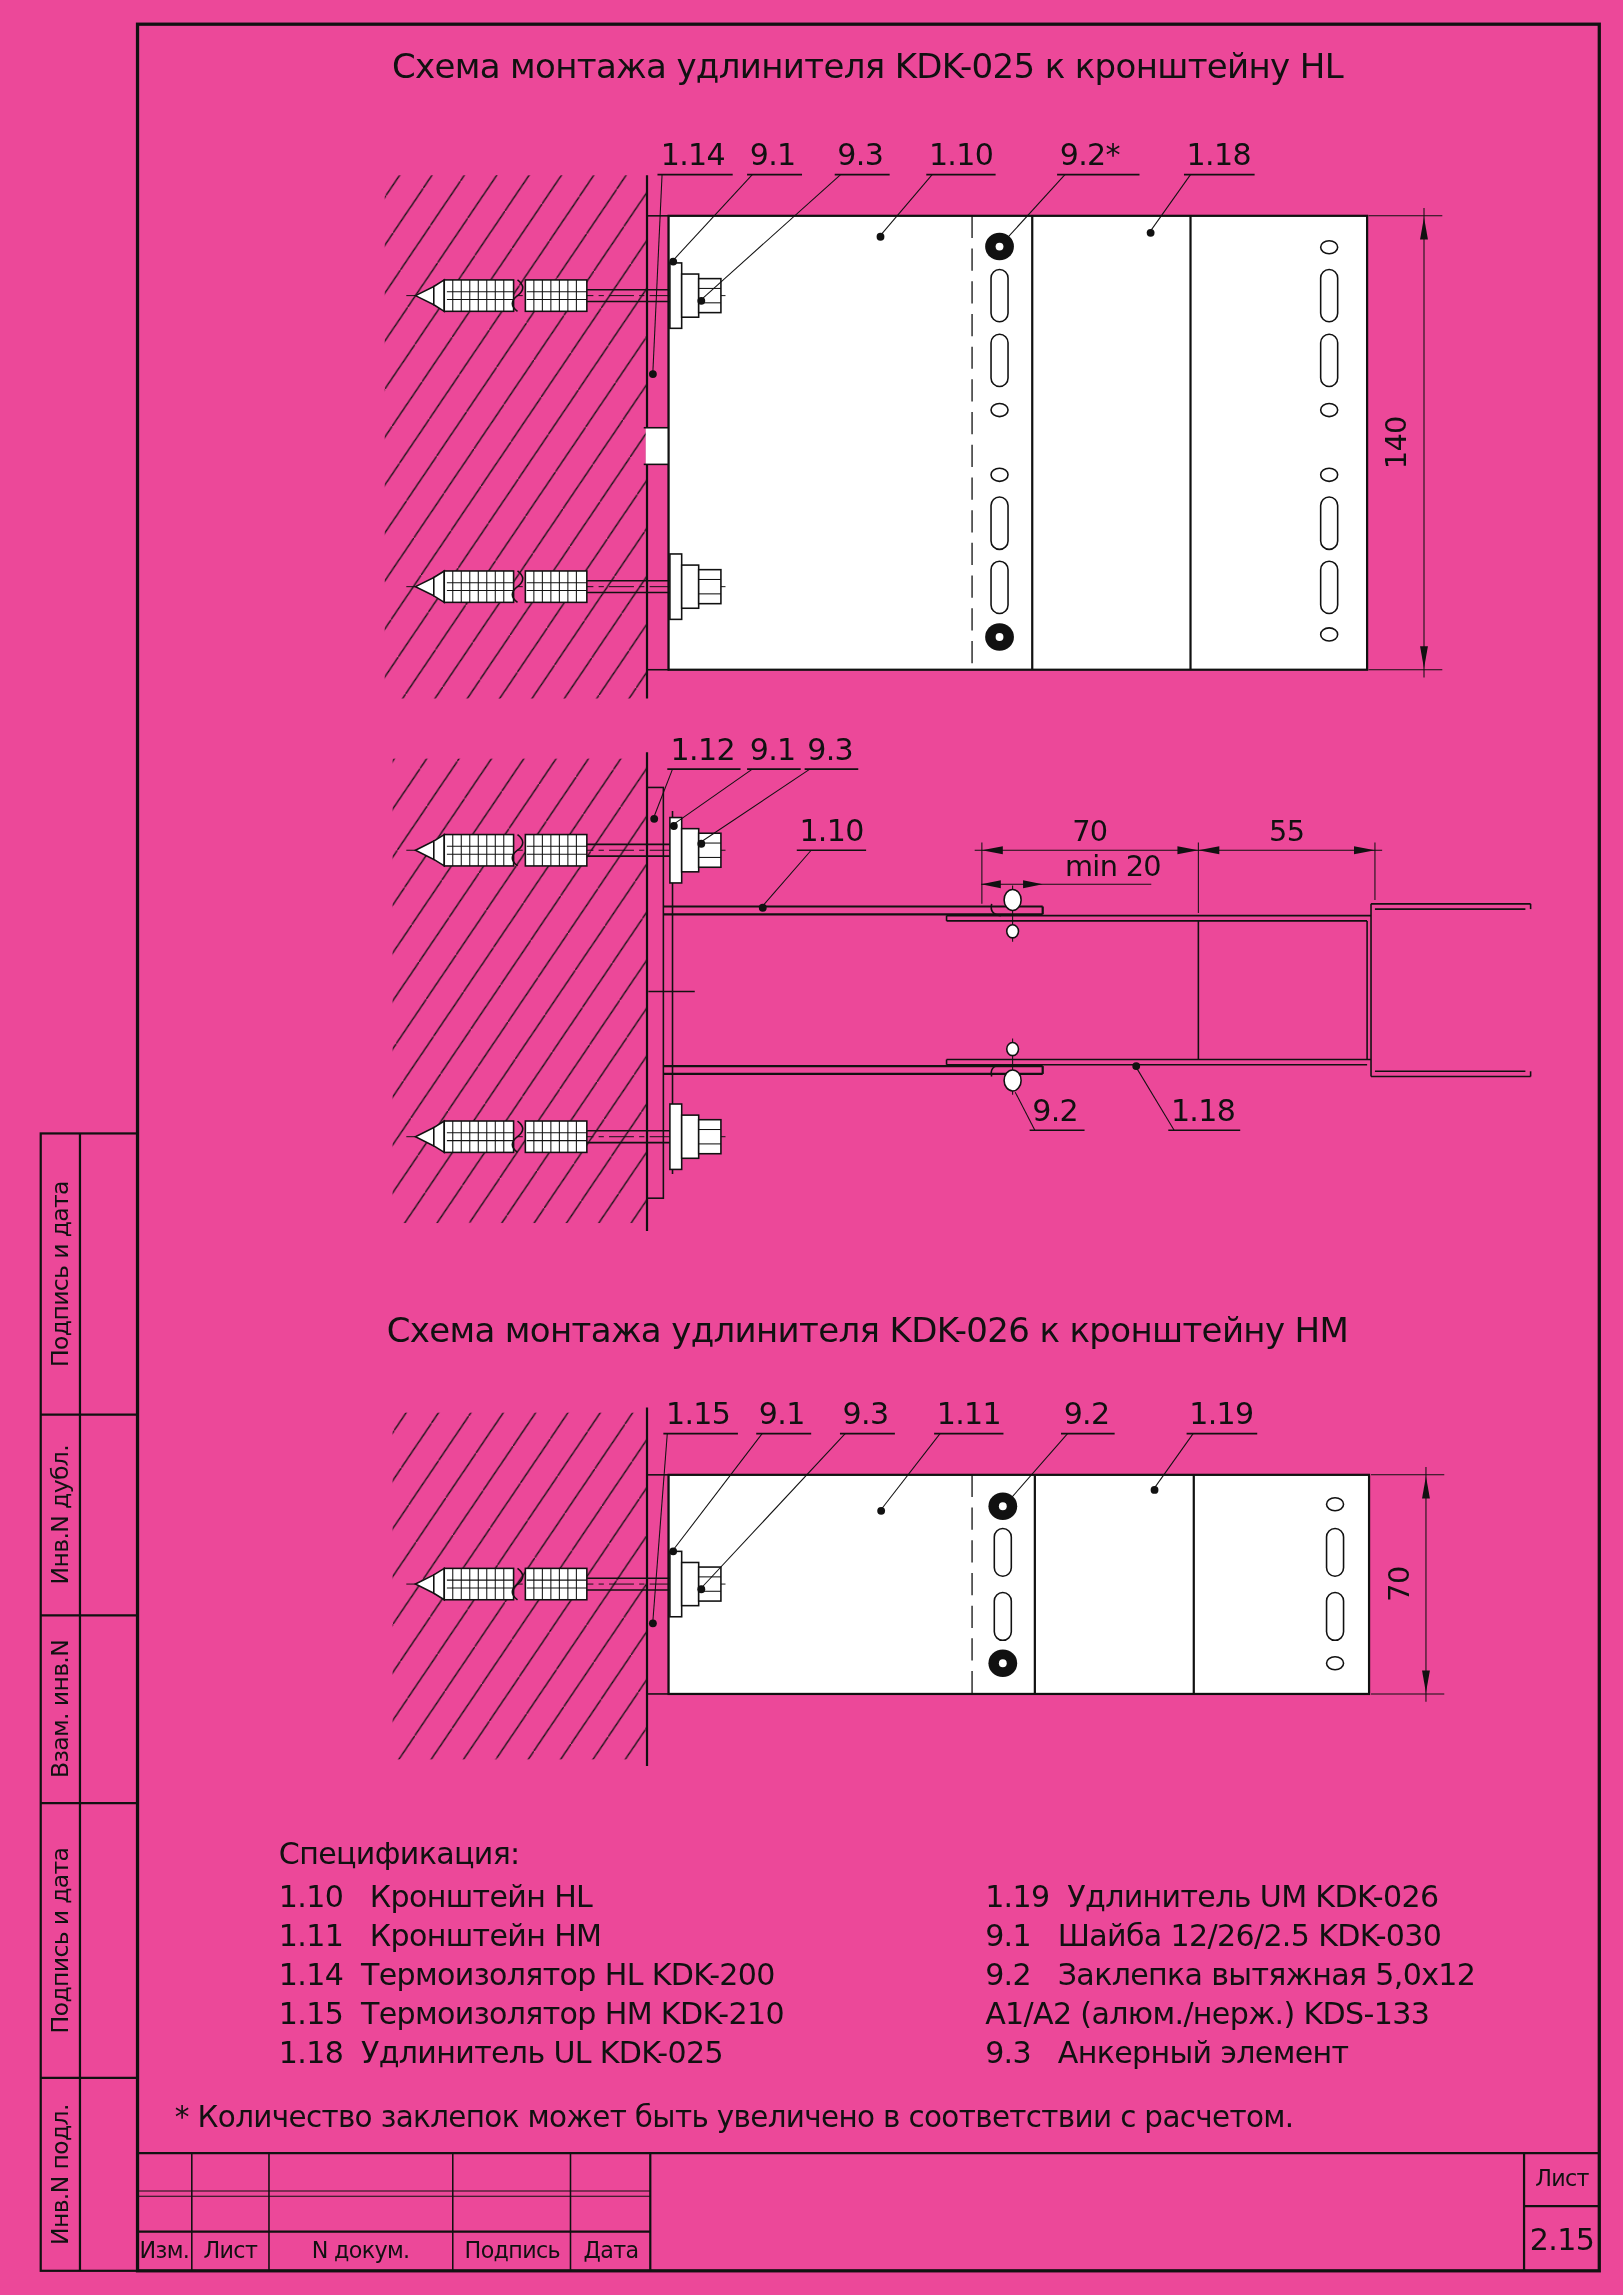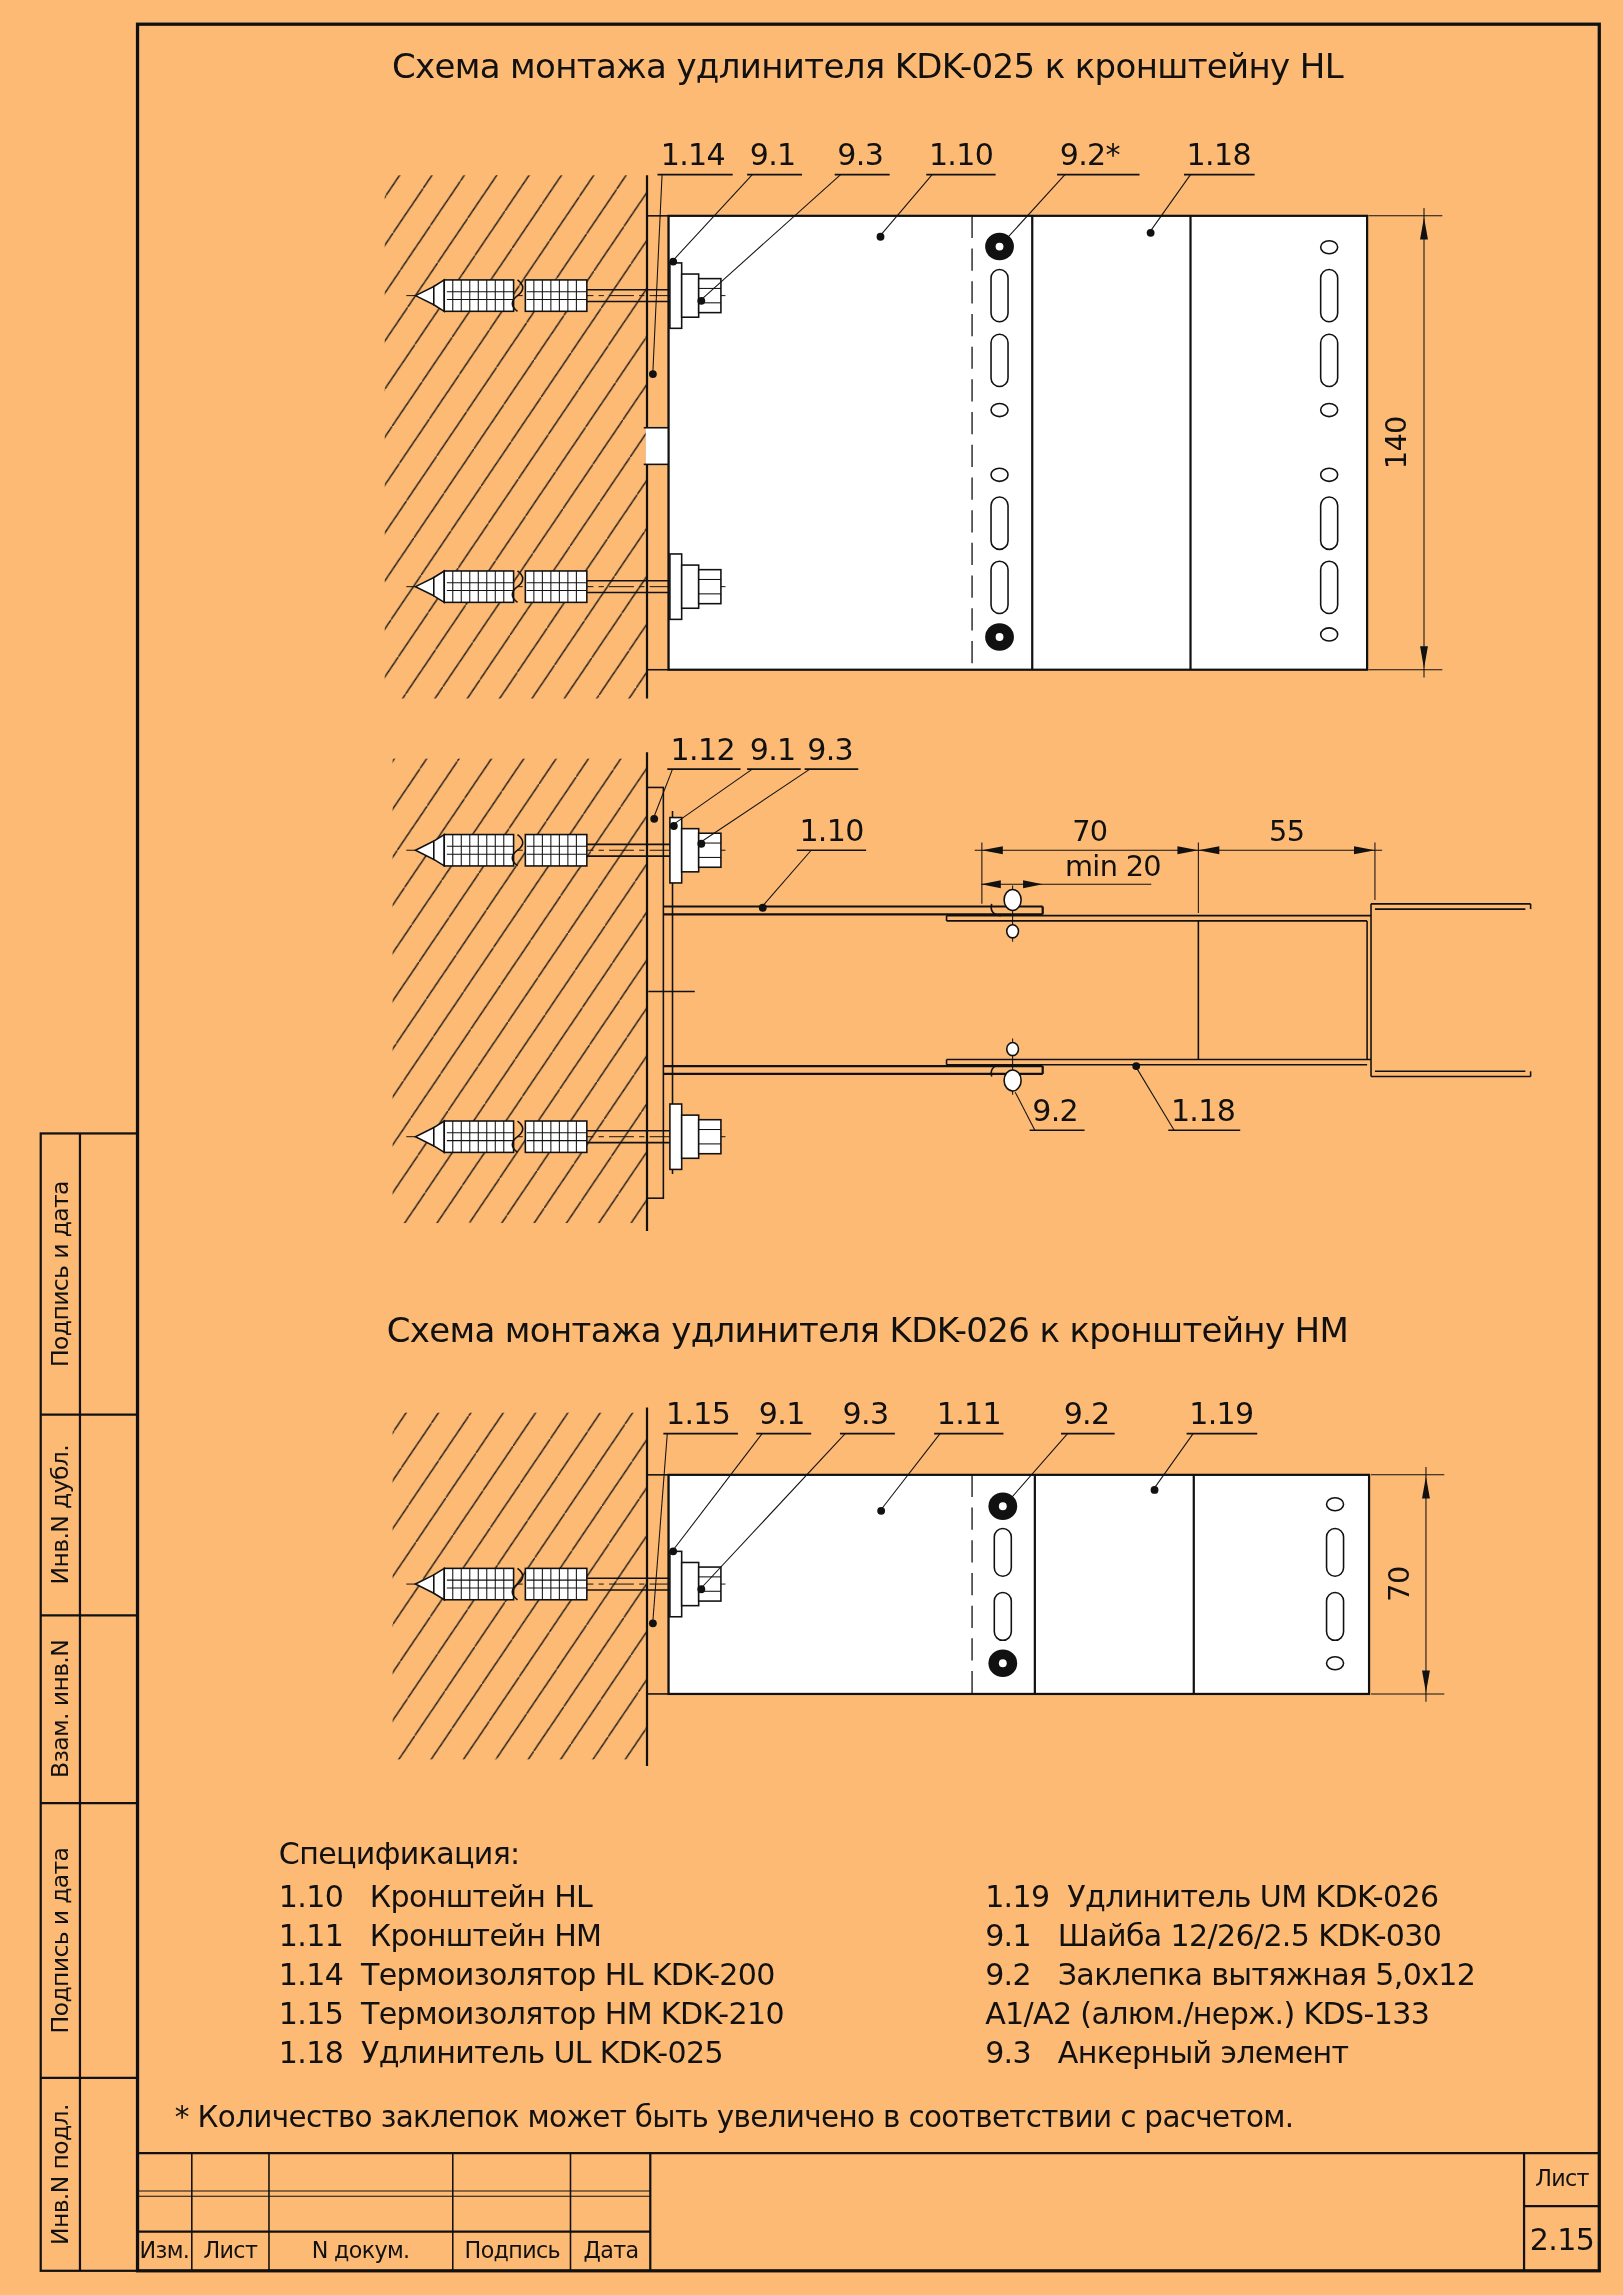--- a/index.html
+++ b/index.html
@@ -1,16 +1,16 @@
 <!DOCTYPE html>
 <html style="font-size:10.5px"><head>
 <meta charset="utf-8">
 <style>
   html,body{margin:0;padding:0;background:#e8e8e8;}
-  #page{position:relative;width:1623px;height:2295px;background:#fdba74;overflow:hidden;}
+  #page{position:relative;width:1623px;height:2295px;background:#ec4899;overflow:hidden;}
   svg{position:absolute;left:0;top:0;}
   text{fill:#111;font-family:"DejaVu Sans","Liberation Sans",sans-serif;letter-spacing:-1px;}
   .ln{stroke:#111;fill:none;stroke-linecap:butt;}
   .s1{stroke-width:1.6}
   .s2{stroke-width:2.4}
   .s3{stroke-width:3.4}
   .s4{stroke-width:5}
   .fw{fill:#ffffff}
   .fb{fill:#111;stroke:none}
   .dash{stroke-dasharray:34 16;stroke-width:2}

